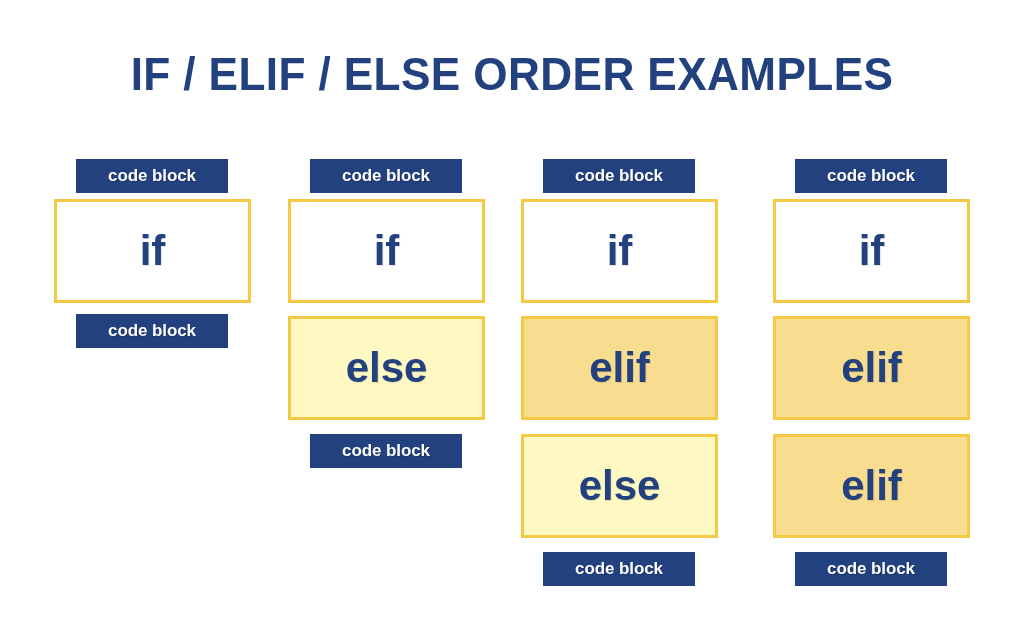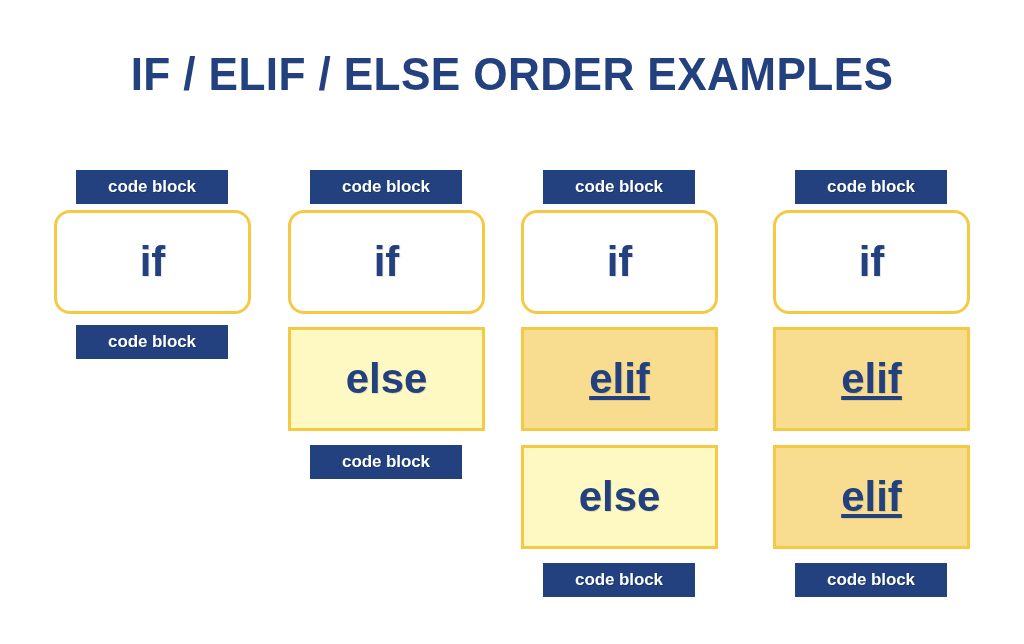--- a/index.html
+++ b/index.html
@@ -31,21 +31,21 @@
     letter-spacing: 0.4px;
     color: #22417e;
     font-family: "Liberation Sans", sans-serif;
     transform: scaleX(0.96);
     white-space: nowrap;
   }
 
   
   .column {
     position: absolute;
-    top: 11px;
+    top: 0;
     width: 200px;
     height: 516px;
   }
   .col-1 { left: 52px; }
   .col-2 { left: 286px; }
   .col-3 { left: 519px; }
   .col-4 { left: 771px; }
 
   
   .badge {
@@ -74,23 +74,23 @@
     border: 3px solid #f6c945;
     display: flex;
     align-items: center;
     justify-content: center;
     font-size: 42px;
     font-weight: bold;
     color: #22417e;
     text-shadow: 1px 1px 0 rgba(0,0,0,0.10);
     white-space: nowrap;
   }
-  .fill-white { background: #ffffff; border-radius: 16px; }
+  .fill-white { background: #ffffff; }
   .fill-gray  { background: #fef9c3; }
-  .fill-amber { background: #f8dd91; text-decoration: underline; }
+  .fill-amber { background: #f8dd91; }
 
   .badge { text-shadow: 1px 1px 0 rgba(0,0,0,0.18); }
 </style>
 </head>
 <body>
 
 <div class="page">
 
   <div class="title">IF / ELIF / ELSE ORDER EXAMPLES</div>
 

